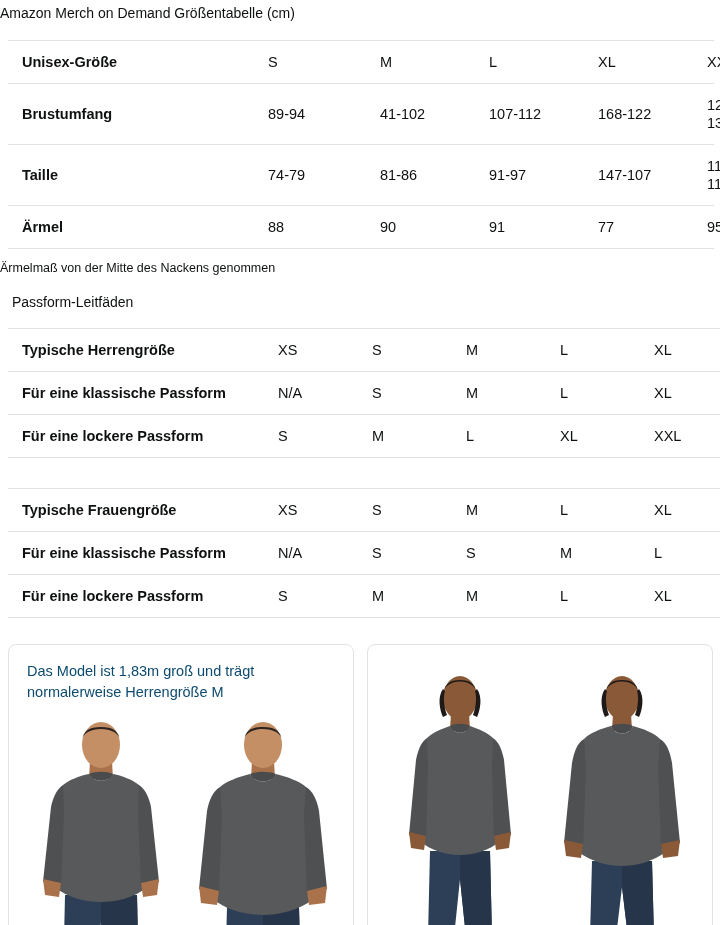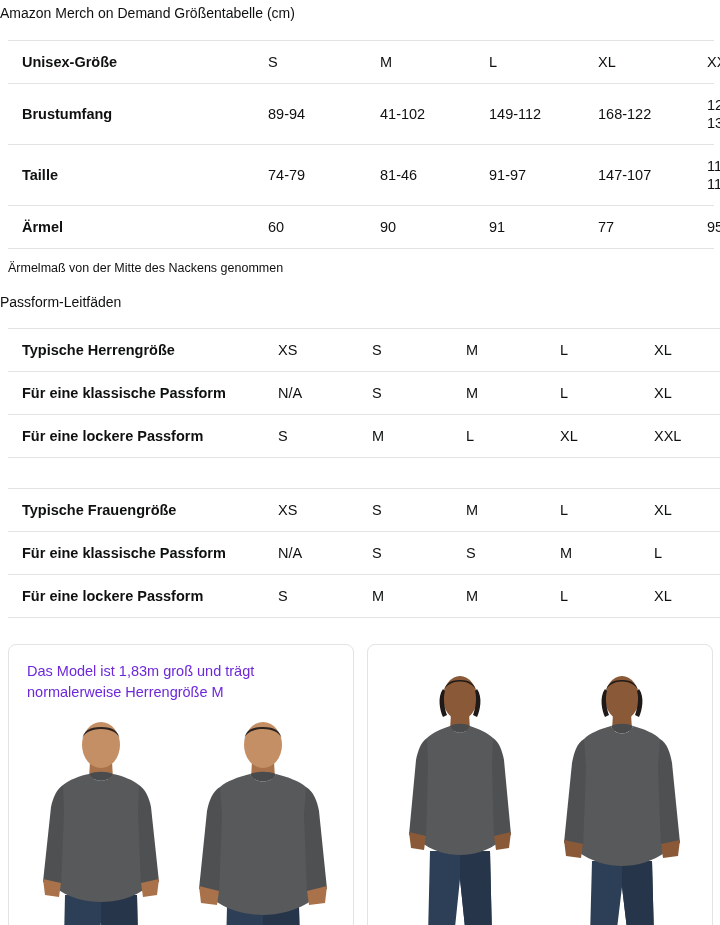--- a/index.html
+++ b/index.html
@@ -46,29 +46,29 @@
   }
   table.sizetable tr td:first-child {
     font-weight: bold;
   }
   table.sizetable tr:not(:last-child) td {
     border-bottom: none;
   }
   .note {
     font-size: 12.5px;
     color: #0f1111;
-    padding: 11px 0 0 8px;
+    padding: 11px 0 0 0;
     margin-left: 0px;
     line-height: 16px;
   }
   .section-label {
     font-size: 14px;
     color: #0f1111;
     padding: 18px 0 10px 0;
-    margin-left: 0px;
+    margin-left: 12px;
   }
   .spacer-22 { height: 22px; }
 
   
   .ut .c0 { width: 232px; }
   .ut .c1 { width: 98px; }
   .ut .c2 { width: 95px; }
   .ut .c3 { width: 95px; }
   .ut .c4 { width: 95px; }
   .ut .c5 { width: auto; }
@@ -91,21 +91,21 @@
     border: 1px solid #e3e3e3;
     border-radius: 8px;
     width: 346px;
     box-sizing: border-box;
     padding: 16px 18px 14px 18px;
     position: relative;
   }
   .model-caption {
     font-size: 14.5px;
     line-height: 21px;
-    color: #6d28d9;
+    color: #0c4a6e;
     height: 48px;
   }
   .figures {
     display: flex;
     gap: 14px;
     margin-top: 8px;
   }
   .figure {
     width: 148px;
     text-align: left;
@@ -130,35 +130,35 @@
         <td class="c1">S</td>
         <td class="c2">M</td>
         <td class="c3">L</td>
         <td class="c4">XL</td>
         <td class="c5">XXL</td>
       </tr>
       <tr>
         <td class="c0">Brustumfang</td>
         <td class="c1">89-94</td>
         <td class="c2">41-102</td>
-        <td class="c3">149-112</td>
+        <td class="c3">107-112</td>
         <td class="c4">168-122</td>
         <td class="c5">127-132</td>
       </tr>
       <tr>
         <td class="c0">Taille</td>
         <td class="c1">74-79</td>
-        <td class="c2">81-46</td>
+        <td class="c2">81-86</td>
         <td class="c3">91-97</td>
         <td class="c4">147-107</td>
         <td class="c5">112-117</td>
       </tr>
       <tr>
         <td class="c0">Ärmel</td>
-        <td class="c1">60</td>
+        <td class="c1">88</td>
         <td class="c2">90</td>
         <td class="c3">91</td>
         <td class="c4">77</td>
         <td class="c5">95</td>
       </tr>
     </tbody>
   </table>
 
   <div class="note">Ärmelmaß von der Mitte des Nackens genommen</div>
 

